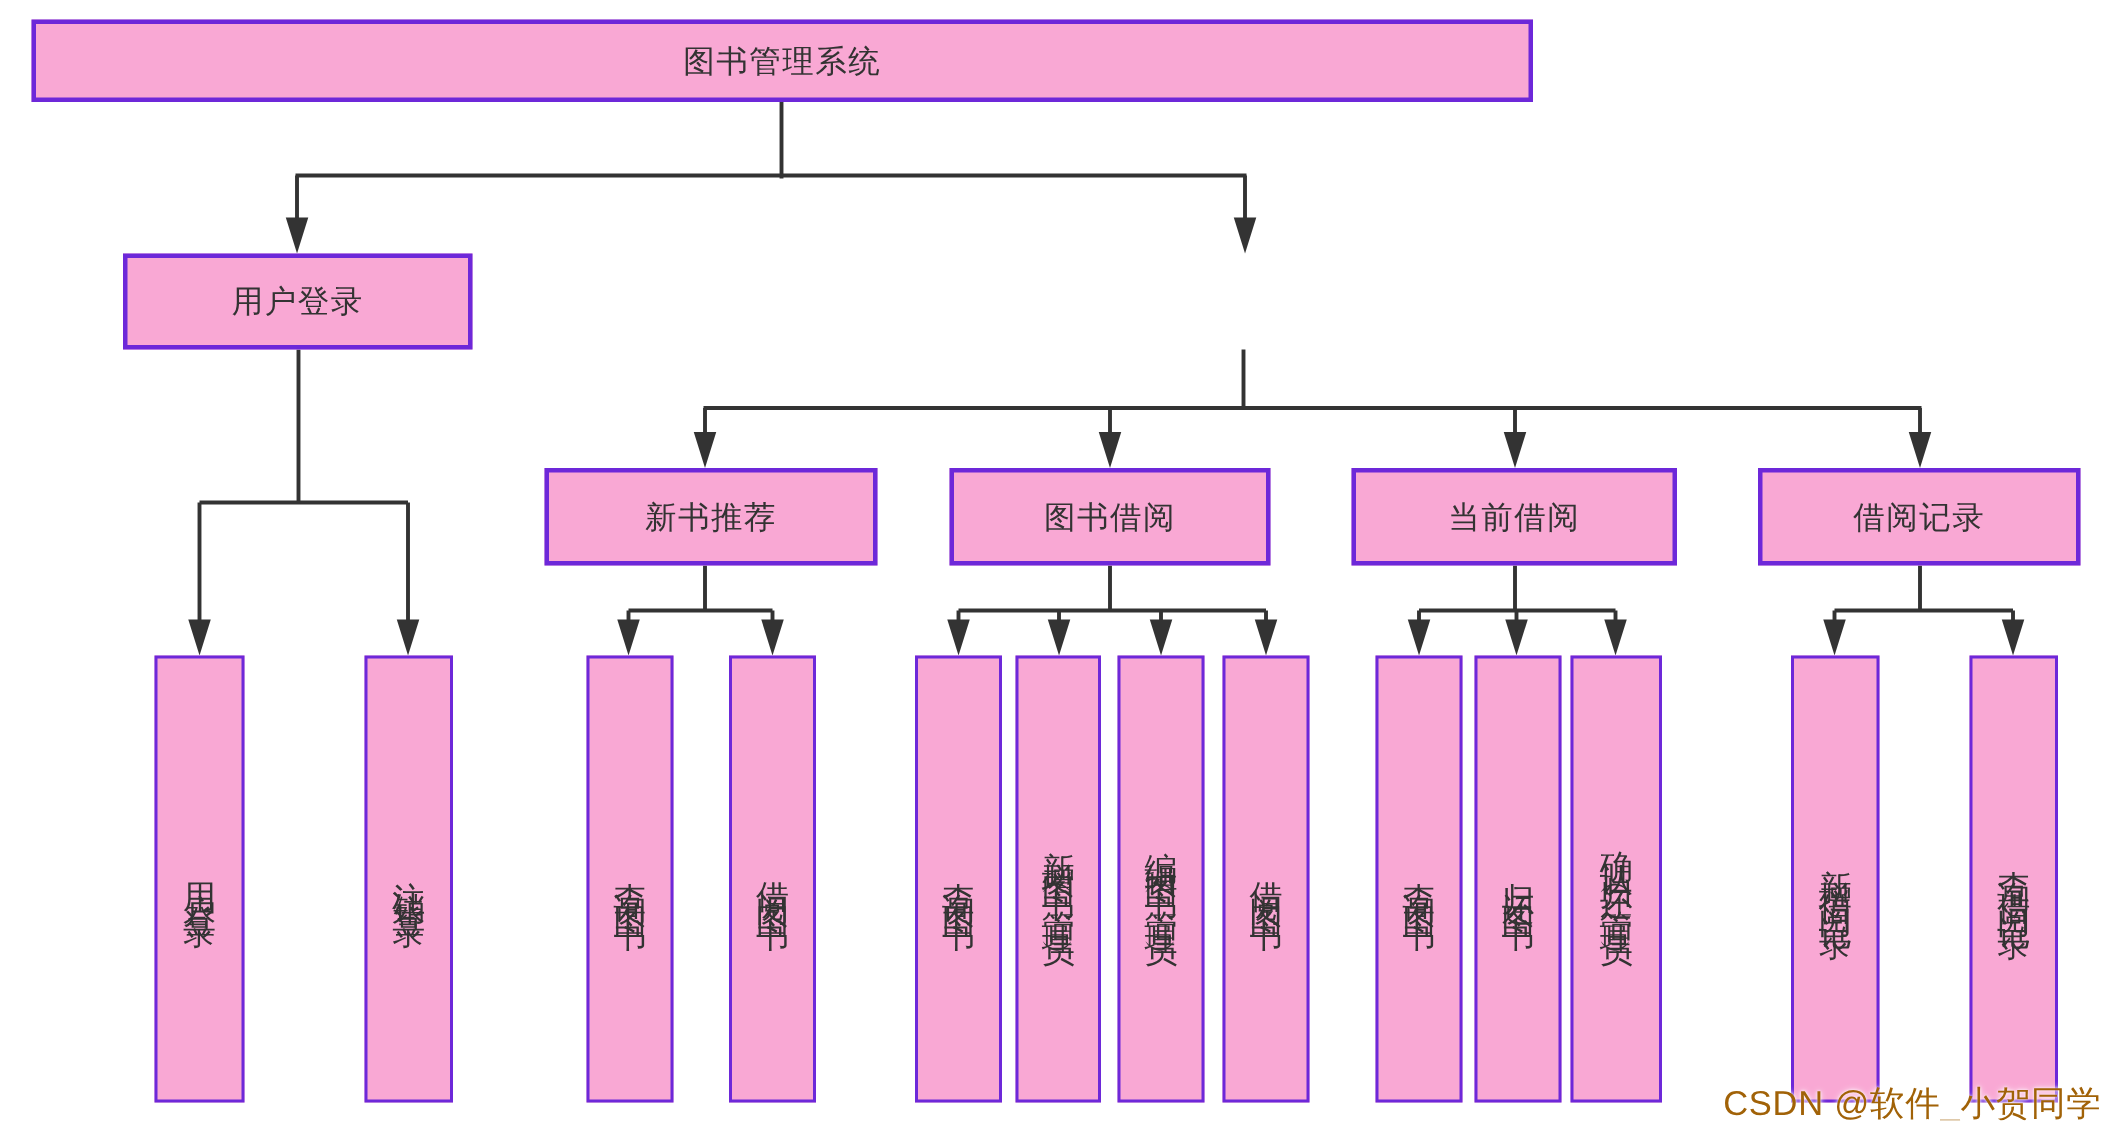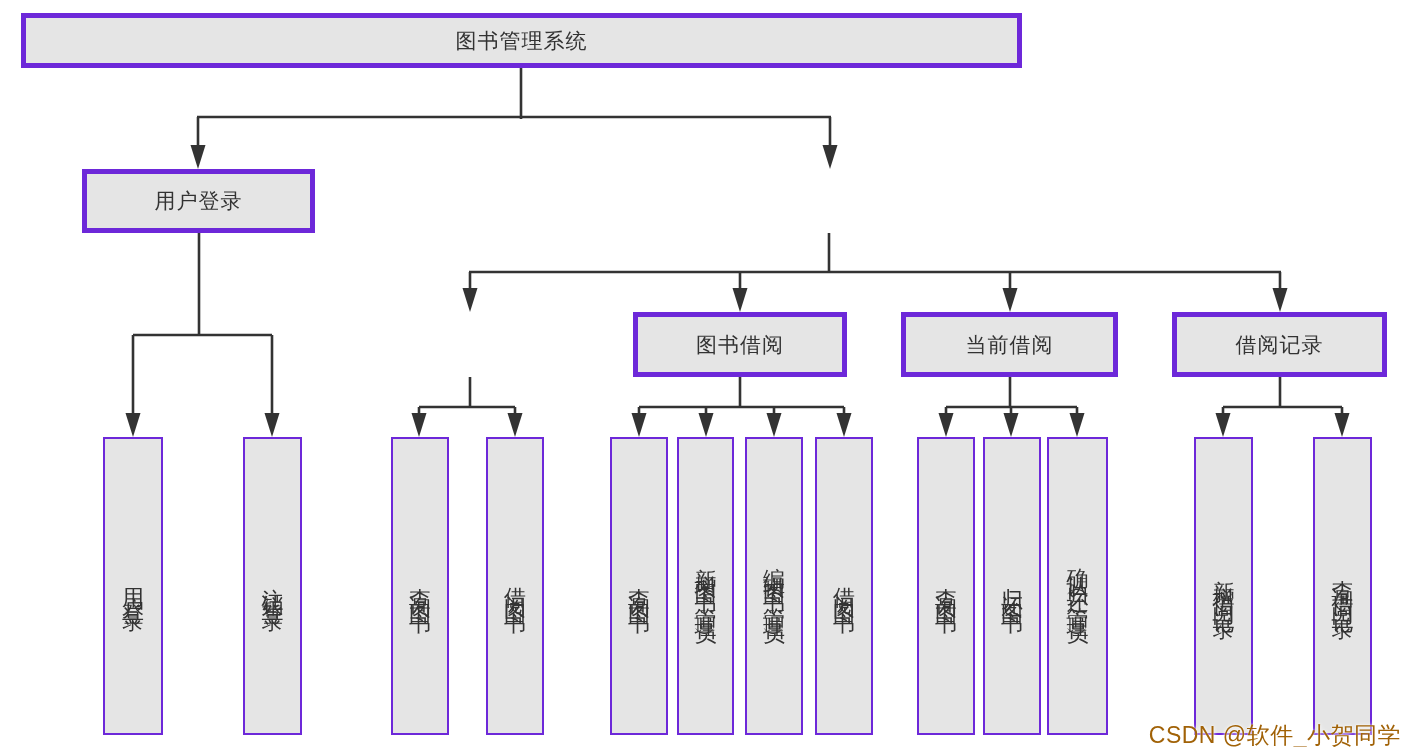--- a/index.html
+++ b/index.html
@@ -18,22 +18,22 @@
   #connectors {
     position: absolute;
     left: 0;
     top: 0;
     width: 1405px;
     height: 747px;
   }
   .box {
     position: absolute;
     box-sizing: border-box;
-    background: #e5e5e5;
-    border: 5px solid #6d28d9;
+    background: #f9a8d4;
+    border: 3px solid #6d28d9;
     display: flex;
     align-items: center;
     justify-content: center;
     color: #333333;
   }
   .box.h span {
     font-size: 21px;
     font-weight: 500;
     letter-spacing: 1px;
     white-space: nowrap;
@@ -121,20 +121,23 @@
     </svg>
 
   <div class="box h" style="left:21px;top:13px;width:1001px;height:55px">
     <span>图书管理系统</span>
   </div>
 
   <div class="box h" style="left:82px;top:169px;width:233px;height:64px">
     <span>用户登录</span>
   </div>
 
+  <div class="box h" style="left:363px;top:312px;width:222px;height:65px">
+    <span>新书推荐</span>
+  </div>
   <div class="box h" style="left:633px;top:312px;width:214px;height:65px">
     <span>图书借阅</span>
   </div>
   <div class="box h" style="left:901px;top:312px;width:217px;height:65px">
     <span>当前借阅</span>
   </div>
   <div class="box h" style="left:1172px;top:312px;width:215px;height:65px">
     <span>借阅记录</span>
   </div>
 

